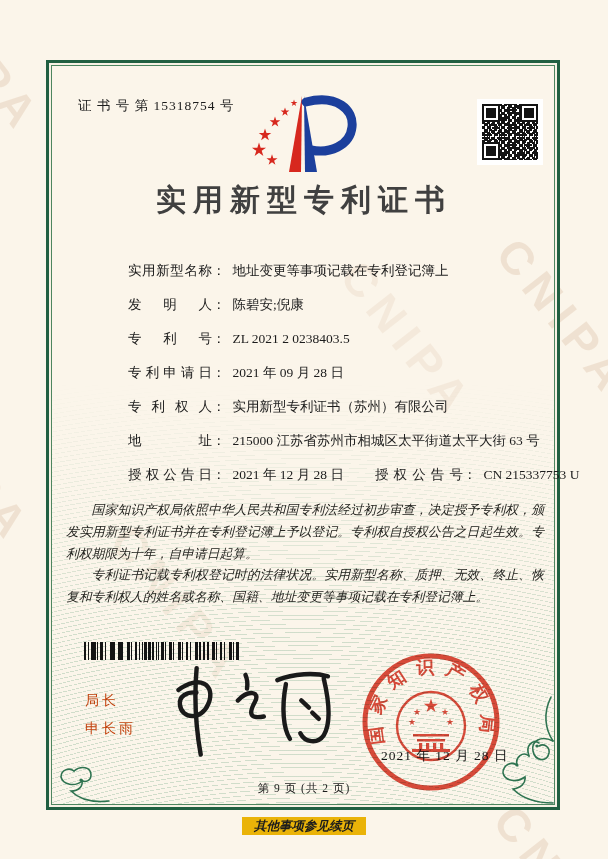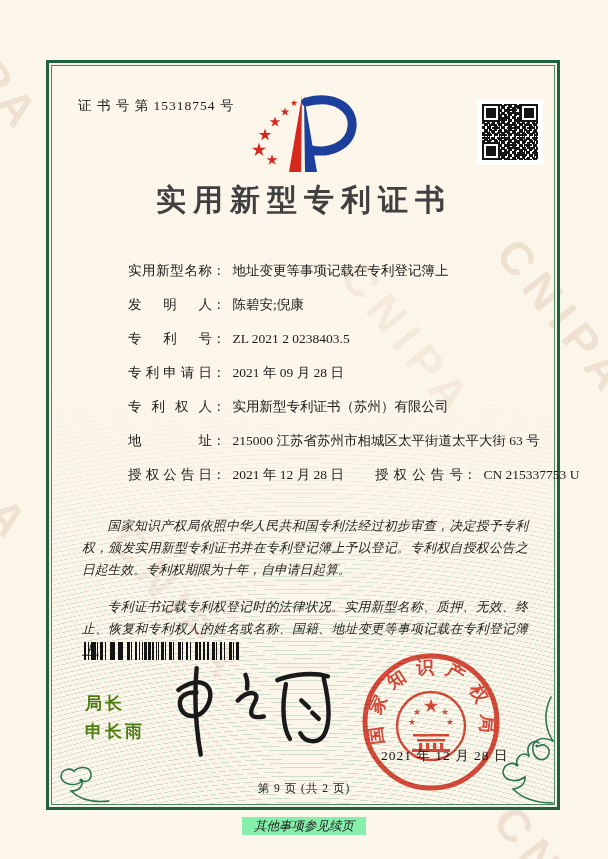--- a/index.html
+++ b/index.html
@@ -38,40 +38,40 @@
   
   .fields{left:84px;top:254px;width:462px;font-size:13.5px;}
   .frow{height:34px;line-height:34px;white-space:nowrap;}
   .flabel{display:inline-block;width:84px;text-align:justify;text-align-last:justify;margin-left:44px;}
   .flabel2{display:inline-block;width:88px;text-align:justify;text-align-last:justify;}
   .fvalue{margin-left:7px;}
   .grant2{margin-left:31px;}
   
   .paras{left:66px;top:500px;width:478px;font-size:12.8px;line-height:21.8px;
          text-align:justify;font-style:italic;color:#23231f;}
-  .paras p{margin:16px;text-indent:2em;}
+  .paras p{margin:0;text-indent:2em;}
   
   .barcode{left:84px;top:642px;width:156px;height:18px;
      background:
        repeating-linear-gradient(90deg,#141414 0 2px,transparent 2px 4px,#141414 4px 5px,
          transparent 5px 9px,#141414 9px 12px,transparent 12px 13px,#141414 13px 14px,transparent 14px 17px),
        repeating-linear-gradient(90deg,#141414 0 1px,transparent 1px 7px,#141414 7px 9px,
          transparent 9px 16px,#141414 16px 17px,transparent 17px 29px);}
   
-  .dir{font-family:"Liberation Sans","DejaVu Sans",sans-serif;font-weight:700;
-       font-size:17px;letter-spacing:3px;color:#4d7c0f;}
+  .dir{font-family:"Liberation Sans","DejaVu Sans",sans-serif;font-weight:400;
+       font-size:14px;letter-spacing:3px;color:#c2410c;}
   .dir-title{left:85px;top:692px;}
   .dir-name{left:85px;top:720px;}
   .sig{left:168px;top:662px;width:170px;height:95px;}
   .sealwrap{left:357px;top:648px;width:148px;height:148px;mix-blend-mode:multiply;}
   .seal-date{left:381px;top:747px;font-size:13.5px;letter-spacing:1px;color:#141414;z-index:6;}
   
   .pageinfo{left:0;right:0;top:781px;text-align:center;font-size:11.5px;letter-spacing:1px;}
   .cont{left:0;right:0;top:818px;text-align:center;font-size:12.5px;font-style:italic;}
-  .cont span{background:#86efac;padding:2px 12px;}
+  .cont span{background:#eab308;padding:2px 12px;font-weight:bold;}
   .orn{stroke:#2e7350;fill:none;stroke-width:1.6;stroke-linecap:round;}
   .orn-dot{fill:#2e7350;stroke:none;}
 </style>
 </head>
 <body>
 
 <div class="page">
 
   <svg width="0" height="0" style="position:absolute" aria-hidden="true">
     <defs>

